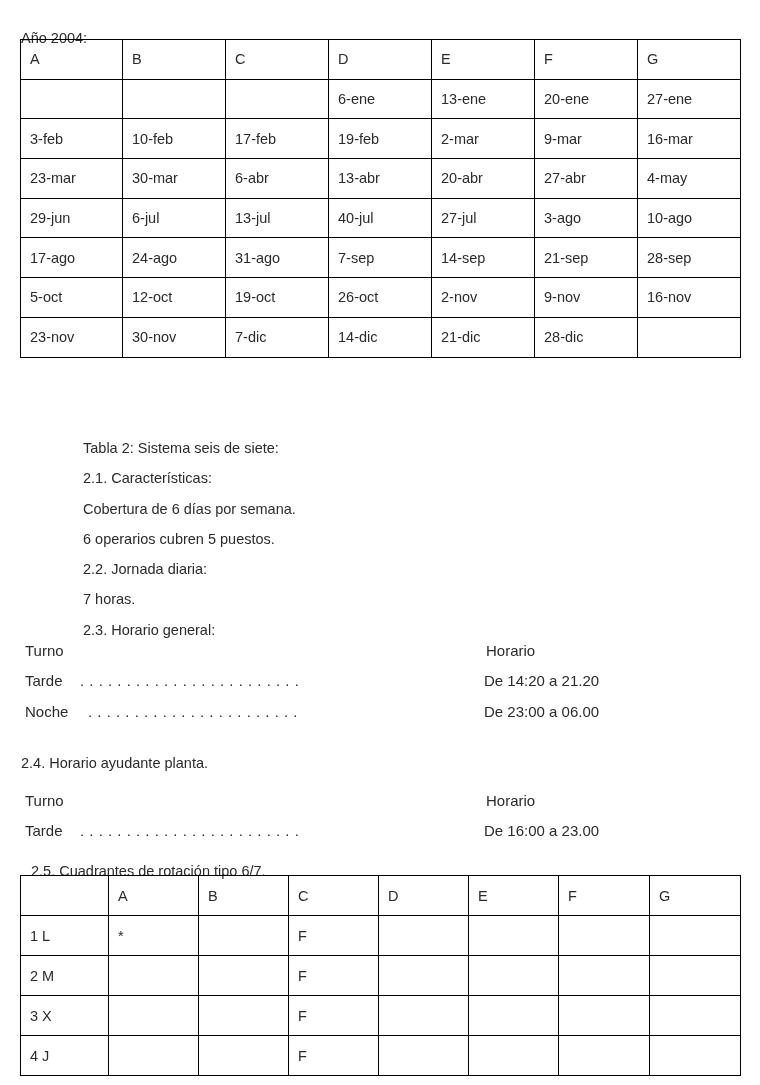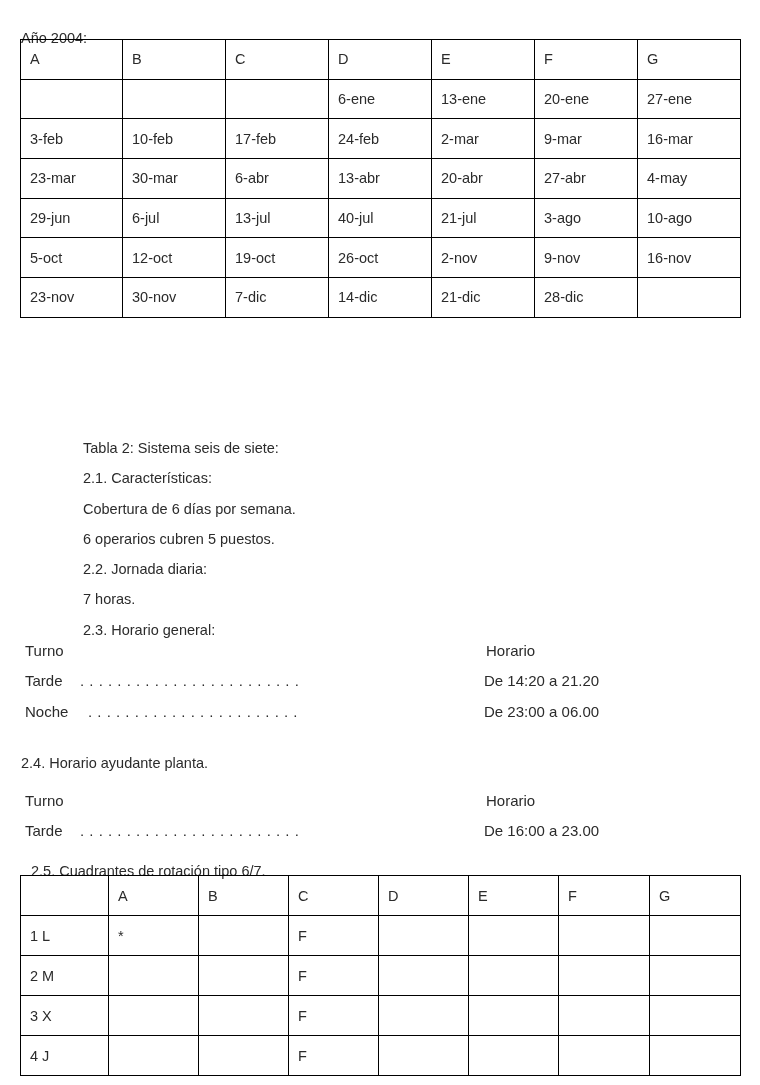--- a/index.html
+++ b/index.html
@@ -151,42 +151,51 @@
       <td></td>
       <td>6-ene</td>
       <td>13-ene</td>
       <td>20-ene</td>
       <td>27-ene</td>
     </tr>
     <tr>
       <td>3-feb</td>
       <td>10-feb</td>
       <td>17-feb</td>
-      <td>24-feb</td>
+      <td>19-feb</td>
       <td>2-mar</td>
       <td>9-mar</td>
       <td>16-mar</td>
     </tr>
     <tr>
       <td>23-mar</td>
       <td>30-mar</td>
       <td>6-abr</td>
       <td>13-abr</td>
       <td>20-abr</td>
       <td>27-abr</td>
       <td>4-may</td>
     </tr>
     <tr>
       <td>29-jun</td>
       <td>6-jul</td>
       <td>13-jul</td>
       <td>40-jul</td>
-      <td>21-jul</td>
+      <td>27-jul</td>
       <td>3-ago</td>
       <td>10-ago</td>
+    </tr>
+    <tr>
+      <td>17-ago</td>
+      <td>24-ago</td>
+      <td>31-ago</td>
+      <td>7-sep</td>
+      <td>14-sep</td>
+      <td>21-sep</td>
+      <td>28-sep</td>
     </tr>
     <tr>
       <td>5-oct</td>
       <td>12-oct</td>
       <td>19-oct</td>
       <td>26-oct</td>
       <td>2-nov</td>
       <td>9-nov</td>
       <td>16-nov</td>
     </tr>

